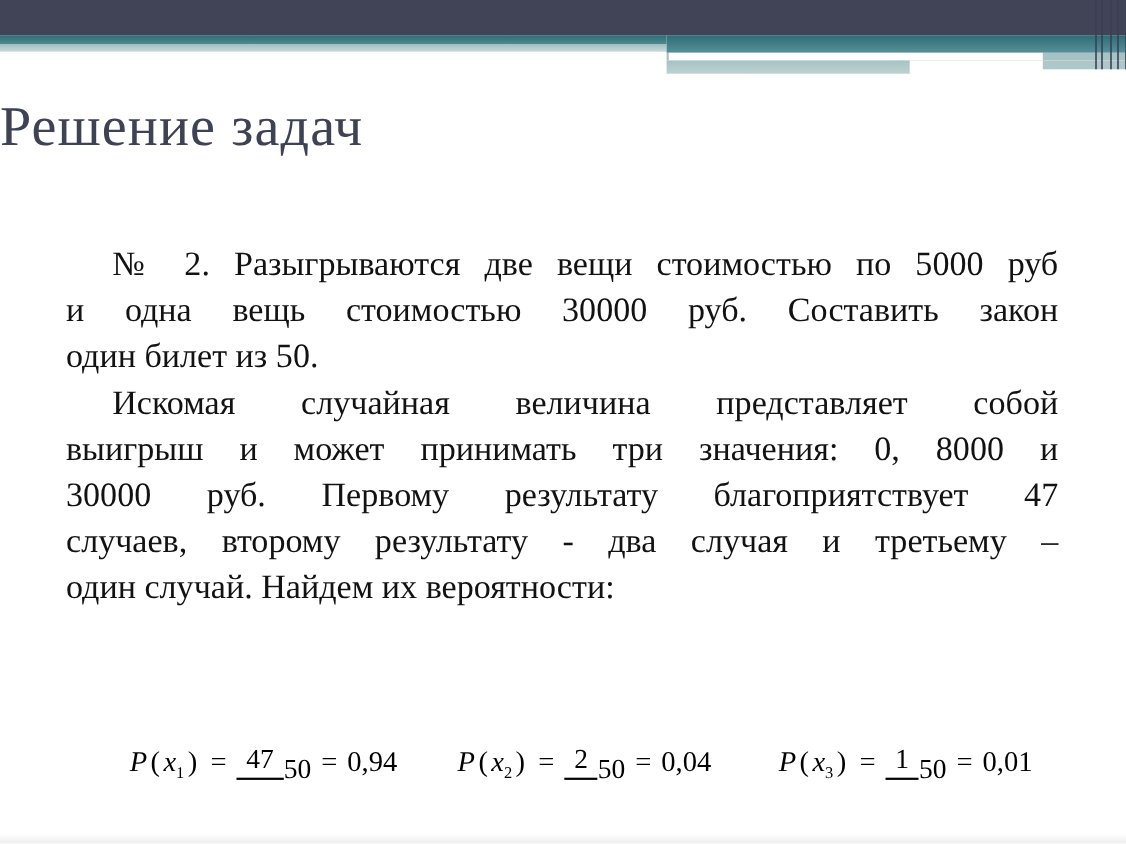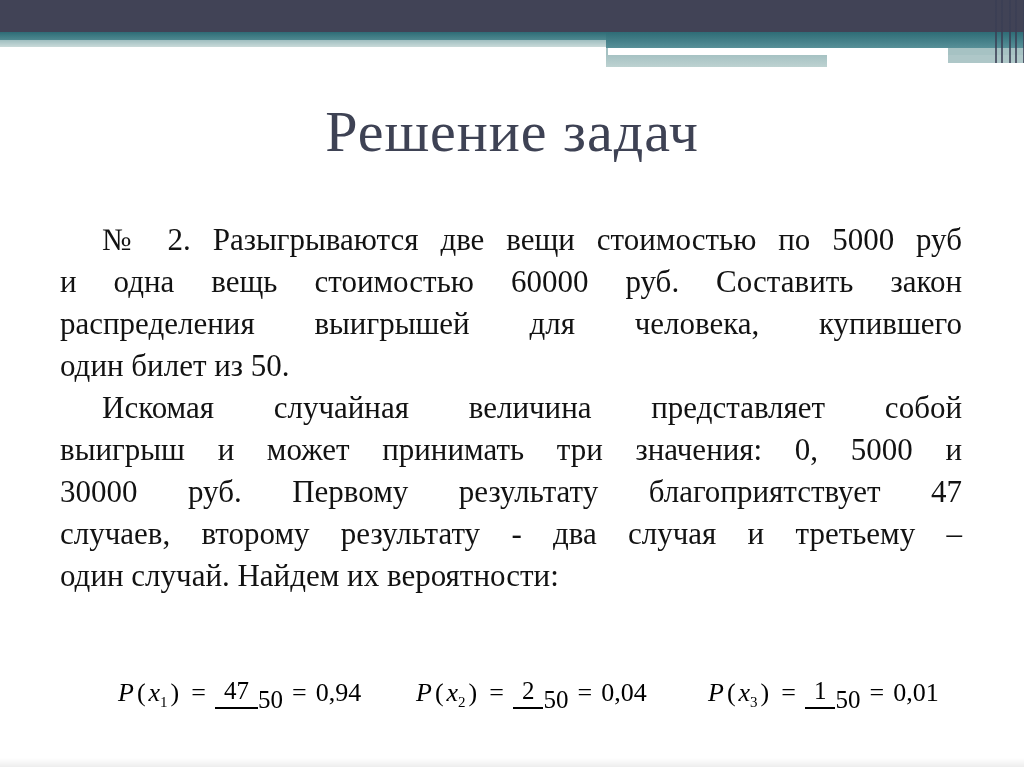--- a/index.html
+++ b/index.html
@@ -27,23 +27,22 @@
   .stripes{left:992px;top:0;width:32px;height:63px;
     background:repeating-linear-gradient(90deg,
       transparent 0 3px, rgba(58,62,84,.78) 3px 5px,
       transparent 5px 9px, rgba(58,62,84,.78) 9px 11px,
       transparent 11px 14px);}
   .bottom-strip{left:0;bottom:0;width:1024px;height:9px;
     background:linear-gradient(#ffffff,#ededed);}
 
   
   .title{
-    position:absolute;top:96px;left:0;width:100%;
-    text-align:center;
-    font-size:58px;line-height:72px;
+    position:absolute;top:80px;left:0;width:100%;
+    font-size:51px;line-height:72px;
     color:#3e4254;
     letter-spacing:1px;
   }
 
   
   .content{
     position:absolute;left:60px;top:198px;width:902px;
     font-size:31px;line-height:42px;color:#121212;margin-top:21px;
   }
   .line{white-space:normal;}
@@ -81,29 +80,28 @@
   <div class="bar bar-white-line"></div>
   <div class="bar bar-sage-right-mid"></div>
   <div class="bar bar-sage-right-far"></div>
   <div class="bar stripes"></div>
 
   <div class="title">Решение задач</div>
 
   <div class="content">
     <div class="para">
       <div class="line justify indent">№ 2. Разыгрываются две вещи стоимостью по 5000 руб</div>
-      <div class="line justify">и одна вещь стоимостью 60000 руб. Составить закон</div>
-      <div class="line justify">распределения выигрышей для человека, купившего</div>
+      <div class="line justify">и одна вещь стоимостью 30000 руб. Составить закон</div>
       <div class="line">один билет из 50.</div>
     </div>
 
 
     <div class="para">
       <div class="line justify indent">Искомая случайная величина  представляет собой</div>
-      <div class="line justify">выигрыш и может принимать три значения: 0, 5000 и</div>
+      <div class="line justify">выигрыш и может принимать три значения: 0, 8000 и</div>
       <div class="line justify">30000 руб. Первому результату благоприятствует 47</div>
       <div class="line justify">случаев, второму результату - два случая и третьему –</div>
       <div class="line">один случай. Найдем их вероятности:</div>
     </div>
   </div>
 
   <div class="formulas">
 
     <div class="formula f1">
       <span class="flhs"><span class="fvar">P</span><span class="fpar">(</span><span class="fvar">x</span><sub class="fsub">1</sub><span class="fpar">)</span></span>

